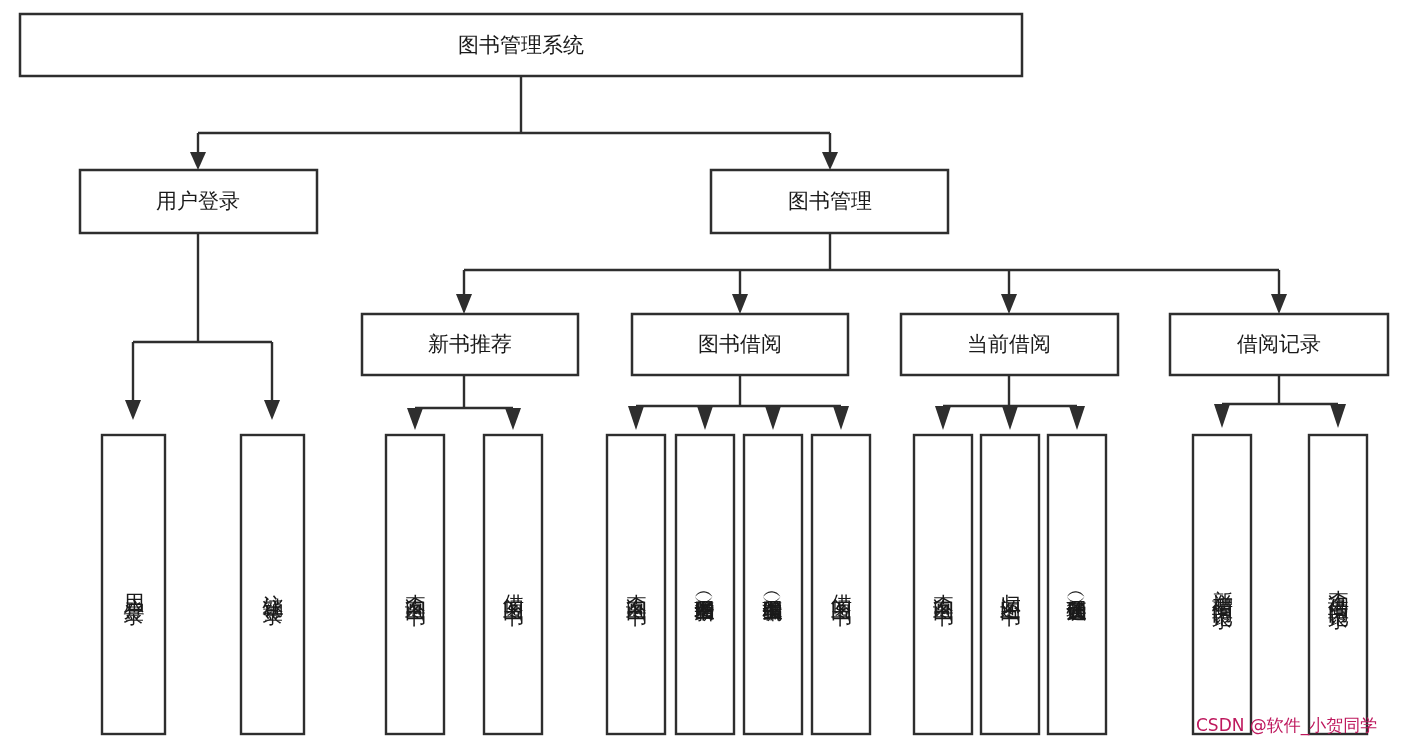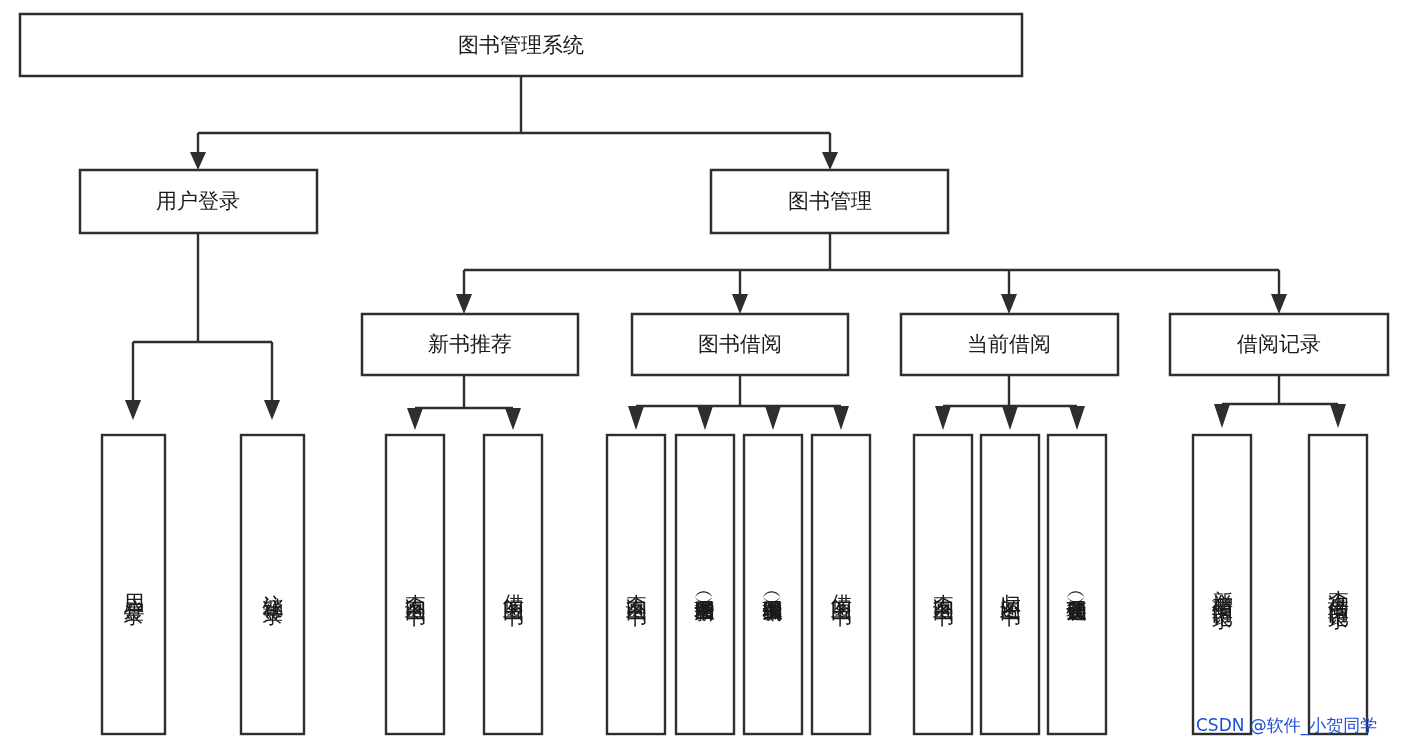--- a/index.html
+++ b/index.html
@@ -72,21 +72,21 @@
   .vlabel.tight {
     letter-spacing: 0px;
     font-size: 20px;
   }
   #watermark {
     position: absolute;
     left: 1196px;
     top: 714px;
     font-family: "DejaVu Sans", "Liberation Sans", sans-serif;
     font-size: 17px;
-    color: #1d4ed8;
+    color: #be185d;
     white-space: nowrap;
     user-select: none;
     text-align: right;
   }
 </style>
 </head>
 <body>
 
 <div id="diagram-root">
 

